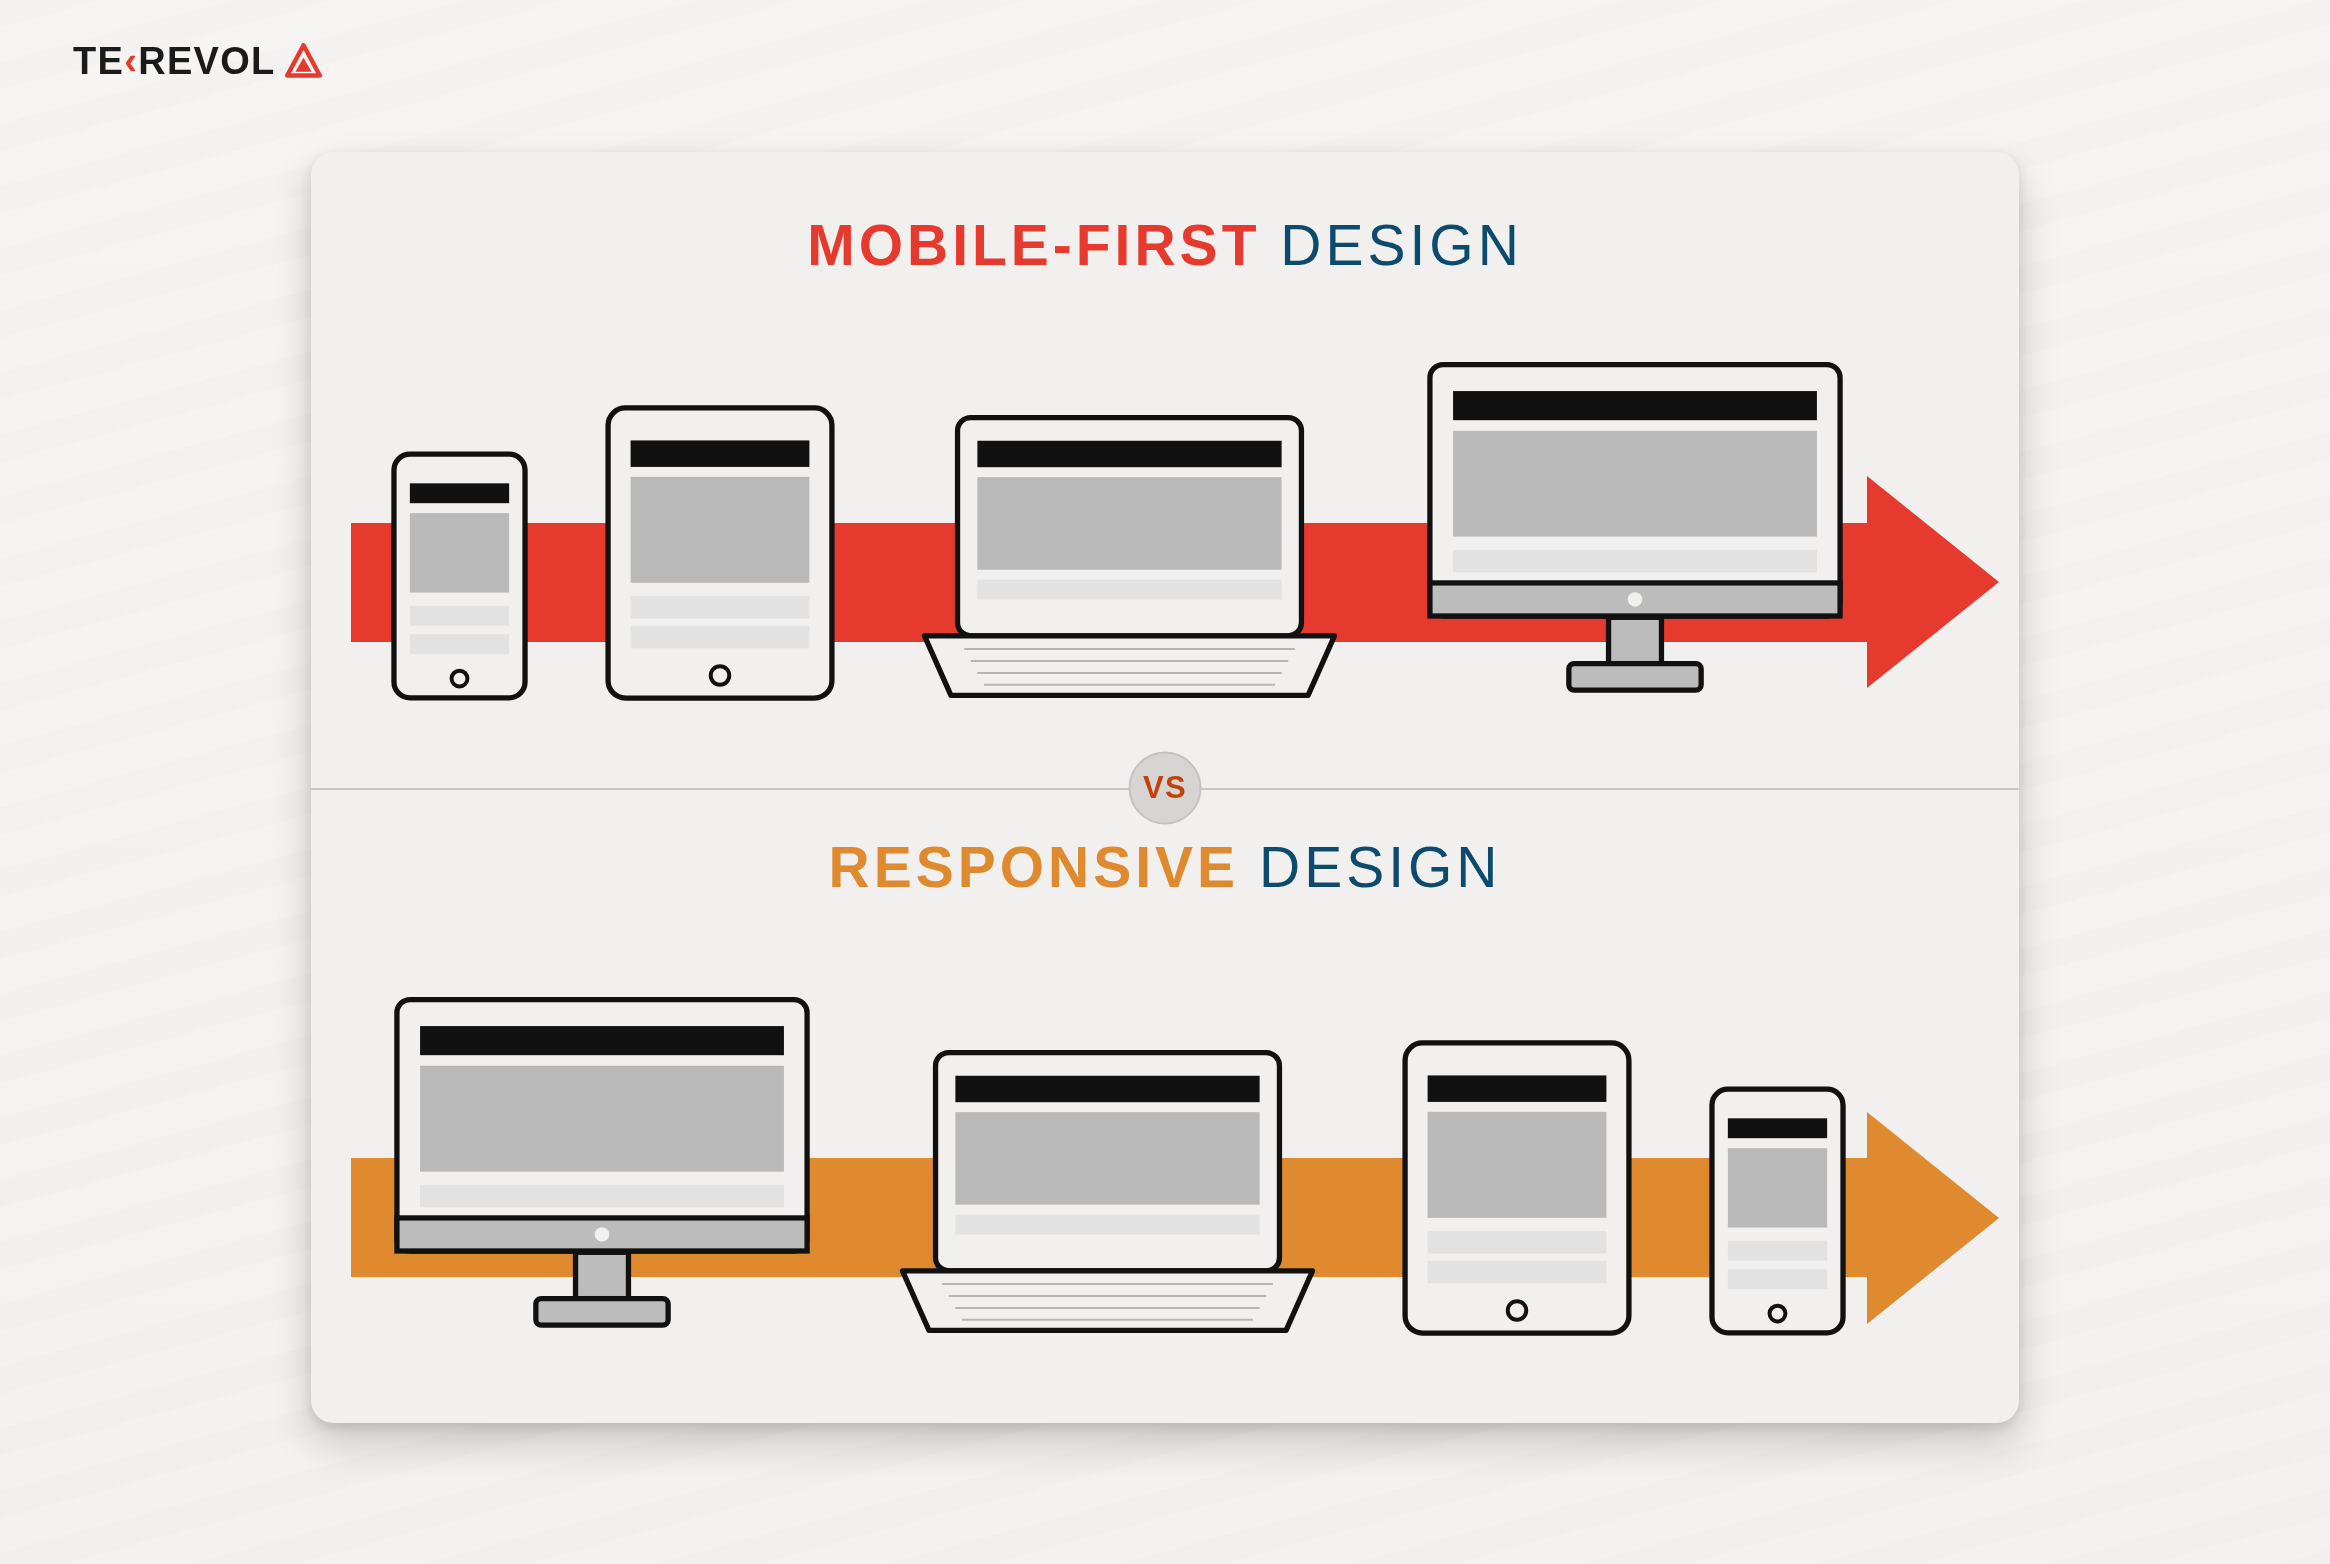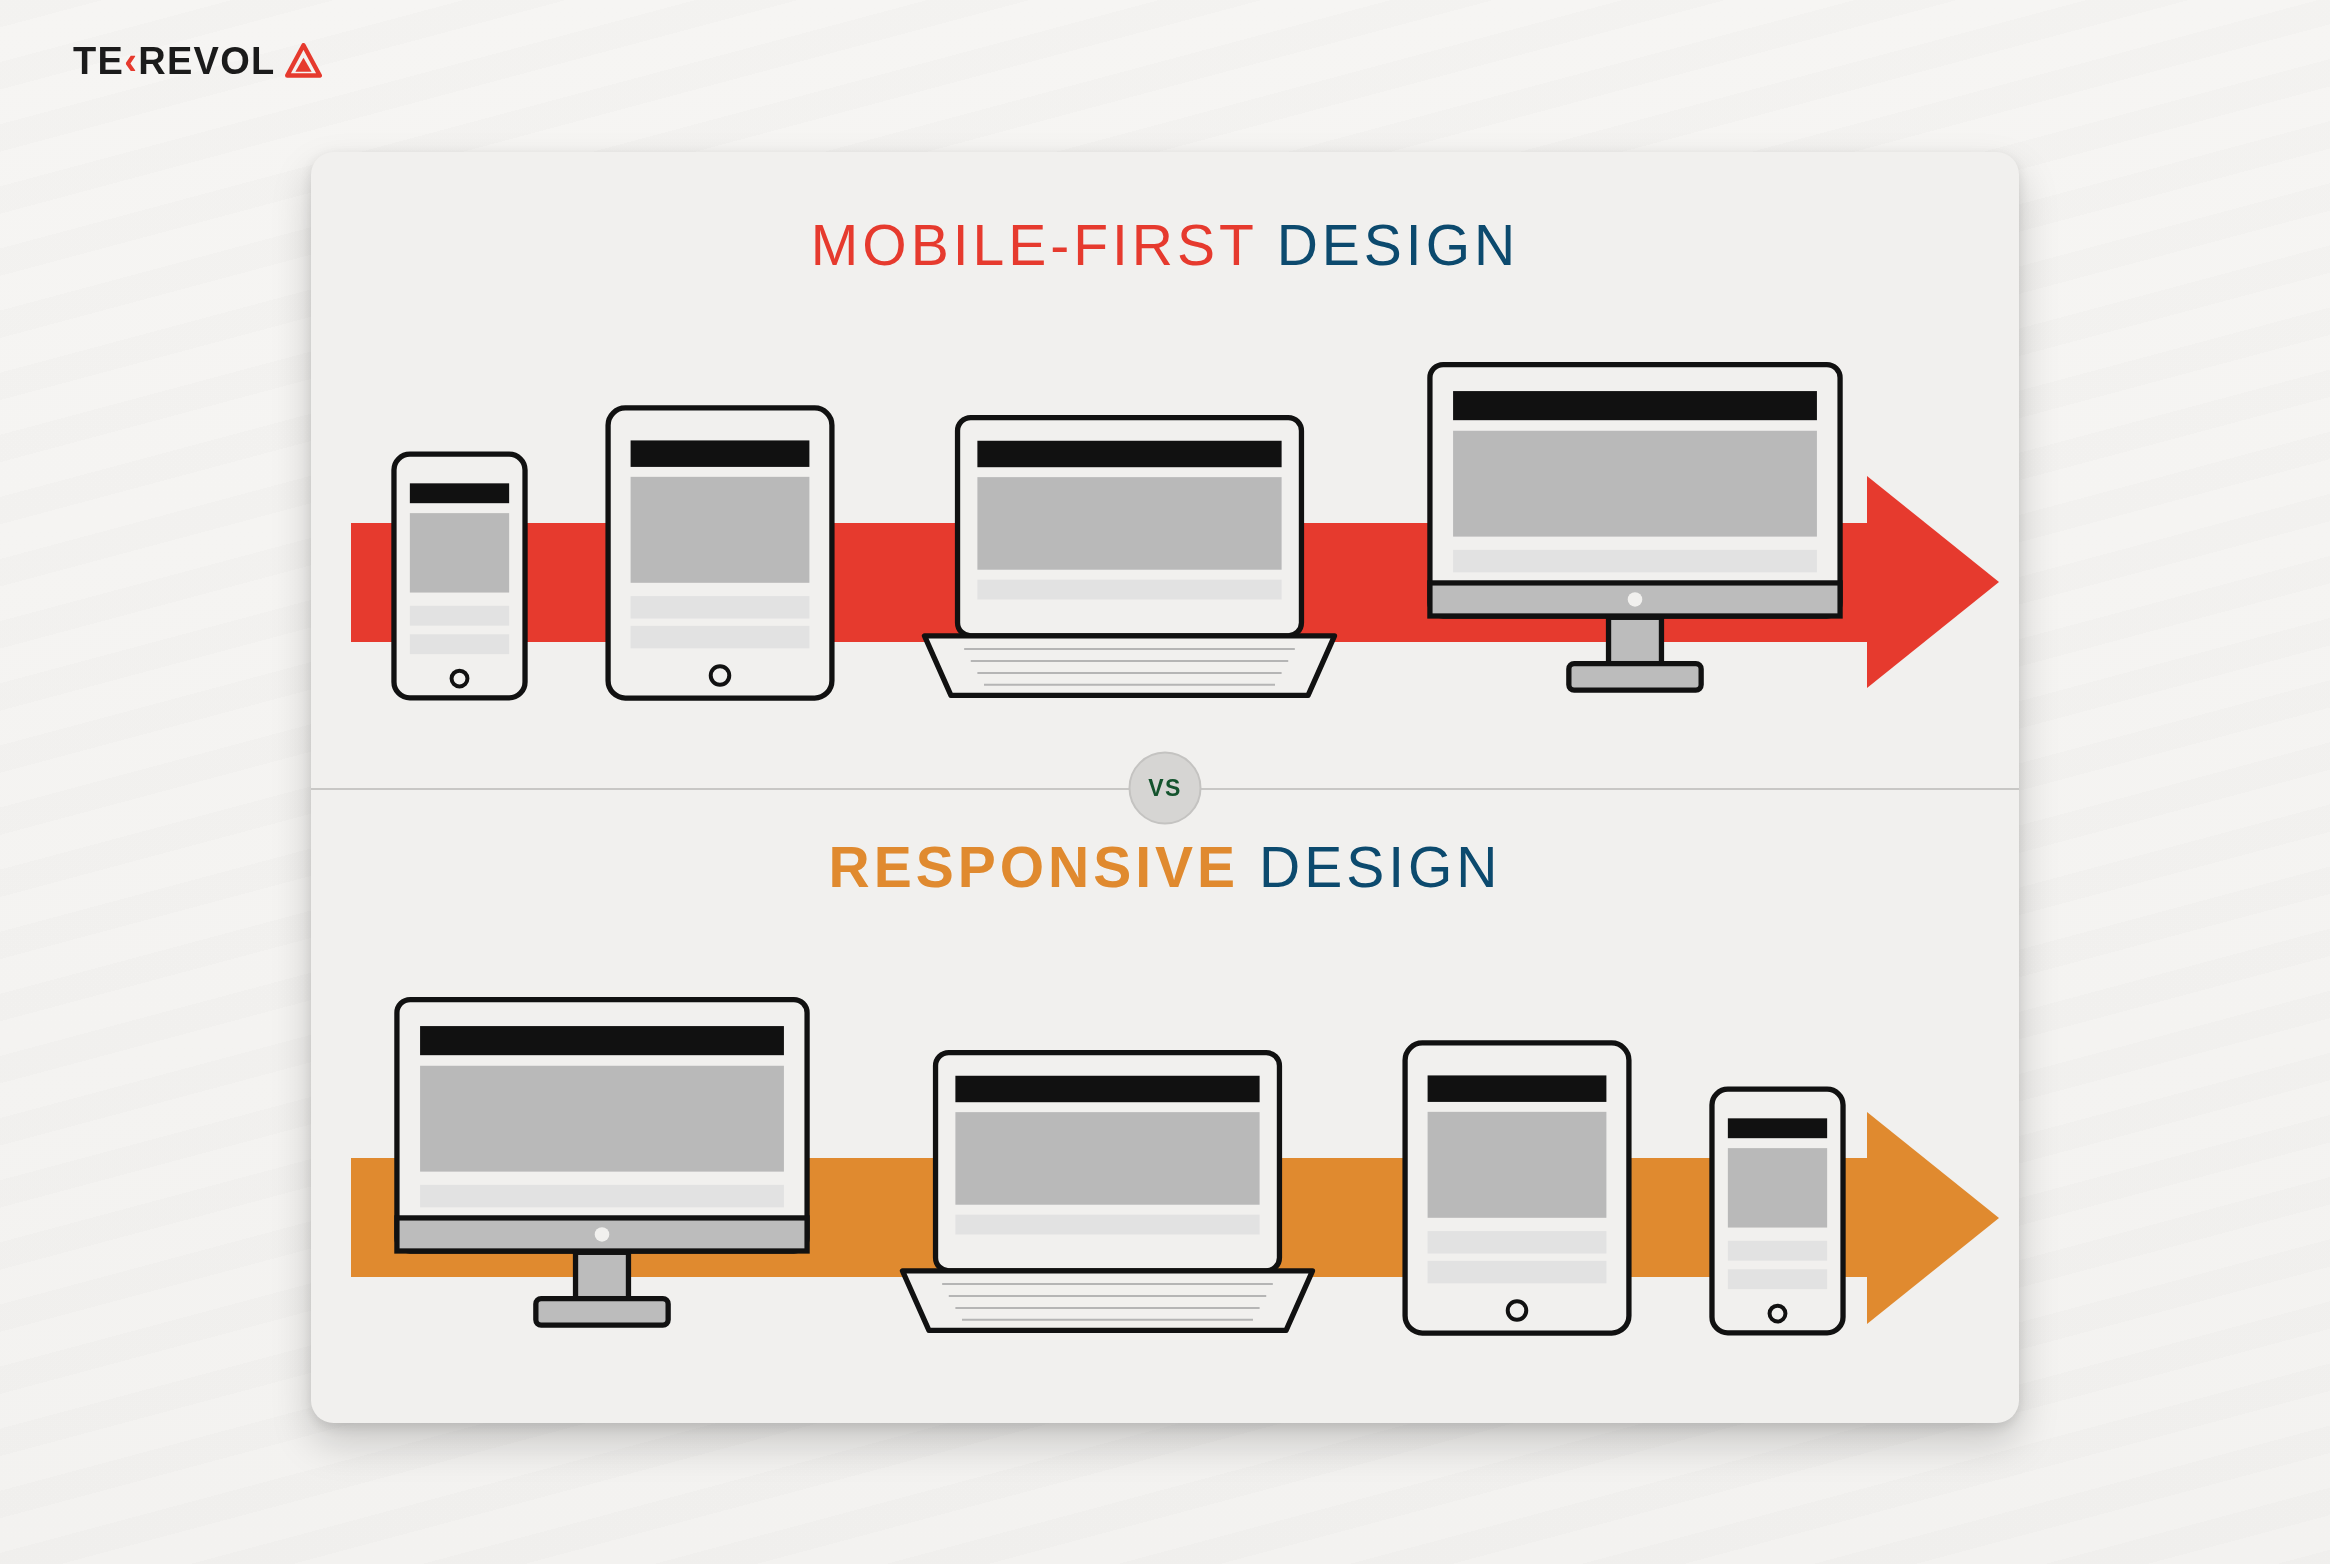--- a/index.html
+++ b/index.html
@@ -51,21 +51,21 @@
   .row-title {
     position: absolute;
     width: 100%;
     top: 60px;
     text-align: center;
     font-size: 57px;
     font-weight: 400;
     letter-spacing: 4px;
   }
   .row.bottom .row-title { top: 46px; }
-  .accent-red { color: #e63a2e; font-weight: 400; }
+  .accent-red { color: #e63a2e; font-weight: 700; }
   .accent-orange { color: #e08a2f; font-weight: 700; margin-top: 32px; }
   .title-black { color: #0c4a6e; font-weight: 400; }
   .arrow-wrap {
     position: absolute;
     left: 40px; right: 20px;
     bottom: 146px;
     height: 119px;
     display: flex; align-items: center;
   }
   .arrow-shaft {
@@ -101,22 +101,22 @@
   }
   .vs-badge {
     position: absolute;
     top: 50%; left: 50%;
     transform: translate(-50%, -50%);
     width: 73px; height: 73px;
     border-radius: 50%;
     background: #d6d5d3;
     border: 2.6px solid #c4c3c1;
     display: flex; align-items: center; justify-content: center;
-    font-size: 23px; font-weight: 600;
-    color: #14532d;
+    font-size: 31px; font-weight: 600;
+    color: #c2410c;
     letter-spacing: 1.3px;
   }
 </style>
 </head>
 <body>
 
 <div class="page-bg"></div>
 
 <div class="logo">
   <span class="logo-text">

